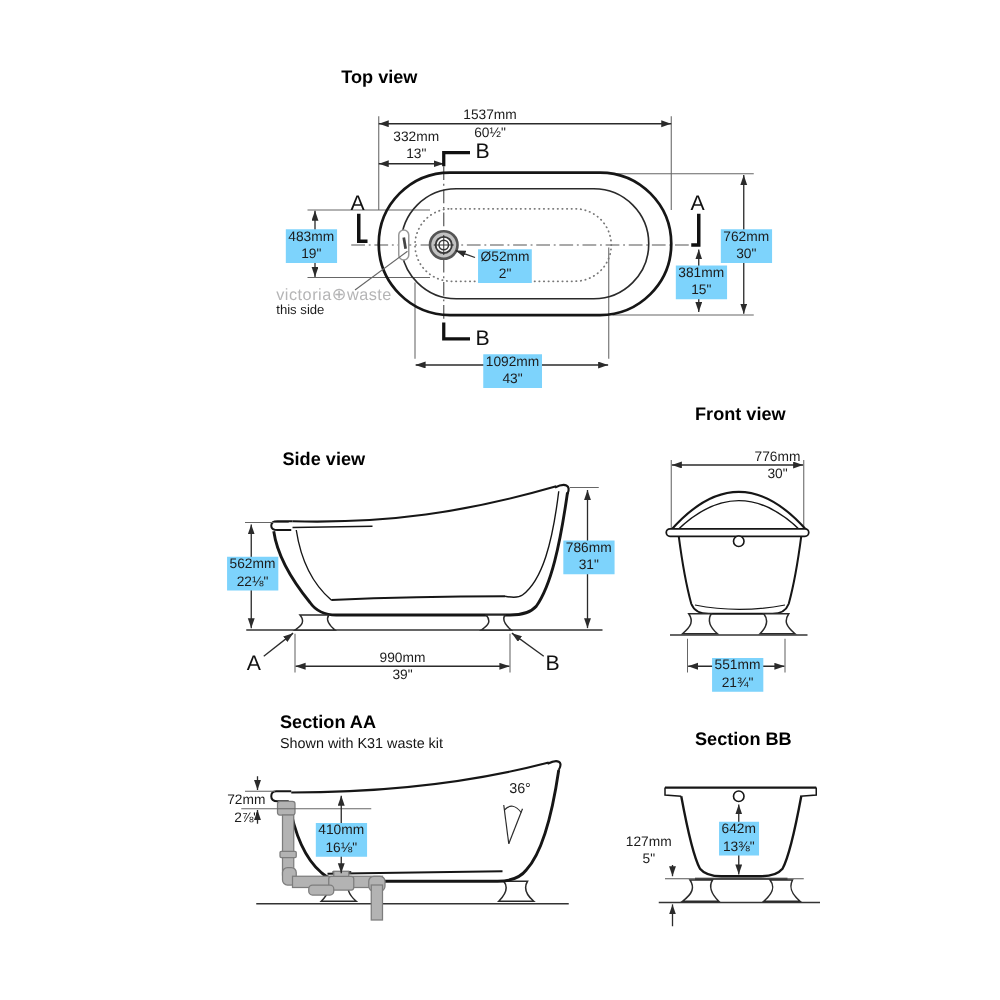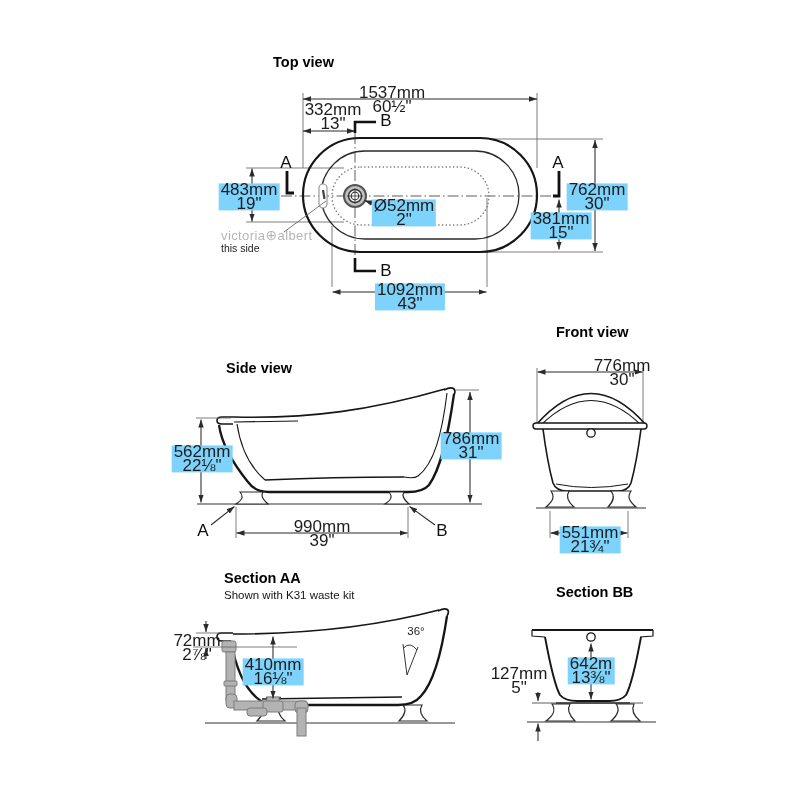--- a/index.html
+++ b/index.html
@@ -1,21 +1,21 @@
 <!DOCTYPE html>
 <html><head>
 <meta charset="utf-8">
 <style>
   html,body{margin:0;padding:0;background:#fff;}
   .canvas{position:relative;width:704px;height:800px;background:#fff;overflow:hidden;
           font-family:"Liberation Sans","DejaVu Sans",sans-serif;}
   svg.drawing{position:absolute;left:0;top:0;}
   .vtitle{position:absolute;font-size:14.5px;font-weight:bold;color:#000;white-space:nowrap;}
   .vsub{position:absolute;font-size:11.5px;font-weight:normal;color:#141414;white-space:nowrap;}
-  .dim{position:absolute;transform:translate(-50%,-50%);text-align:center;font-size:17px;
+  .dim{position:absolute;transform:translate(-50%,-50%);text-align:center;font-size:11px;
        line-height:13.6px;color:#1c1c1c;white-space:nowrap;}
   .dim span{display:block;}
   .mask{background:#7dd3fc;padding:0 2px;}
   .sec{position:absolute;transform:translate(-50%,-50%);font-size:17px;color:#101010;}
   .logo{position:absolute;font-size:13px;color:#b5b5b6;letter-spacing:.4px;white-space:nowrap;}
   .logo .plus{font-size:14px;}
   .thisside{position:absolute;font-size:10.5px;font-weight:normal;color:#1c1c1c;}
   .angle{position:absolute;transform:translate(-50%,-50%);font-size:11.5px;color:#1c1c1c;}
 </style>
 </head>
@@ -214,21 +214,21 @@
 <div class="dim mask" style="left:404px;top:213px">
   <span>Ø52mm</span>
   <span>2"</span>
 </div>
 <div class="sec" style="left:386px;top:271px">B</div>
 <div class="dim mask" style="left:410px;top:297px">
   <span>1092mm</span>
   <span>43"</span>
 </div>
 <div class="logo" style="left:221px;top:227px">
-  <span>victoria</span><span class="plus">⊕</span><span>albert</span>
+  <span>victoria</span><span class="plus">⊕</span><span>waste</span>
 </div>
 <div class="thisside" style="left:221px;top:242px">this side</div>
 
 <div class="vtitle" style="left:226px;top:360px">Side view</div>
 <div class="dim mask" style="left:202px;top:459px">
   <span>562mm</span>
   <span>22⅛"</span>
 </div>
 <div class="dim mask" style="left:471px;top:446px">
   <span>786mm</span>

